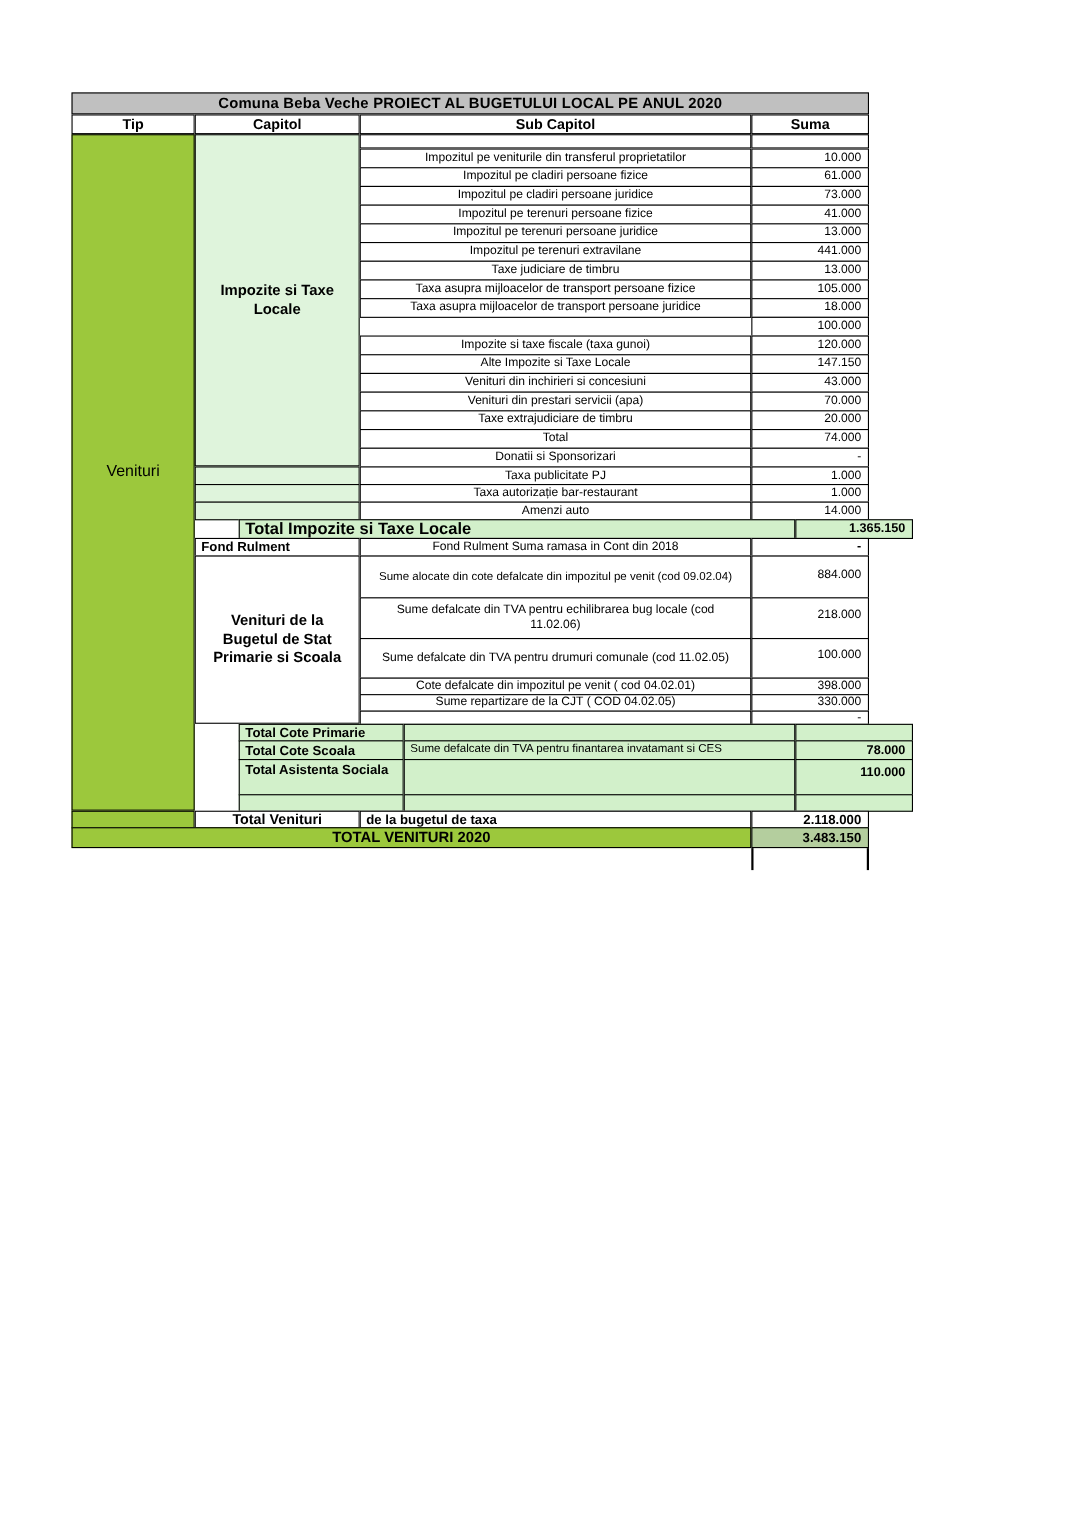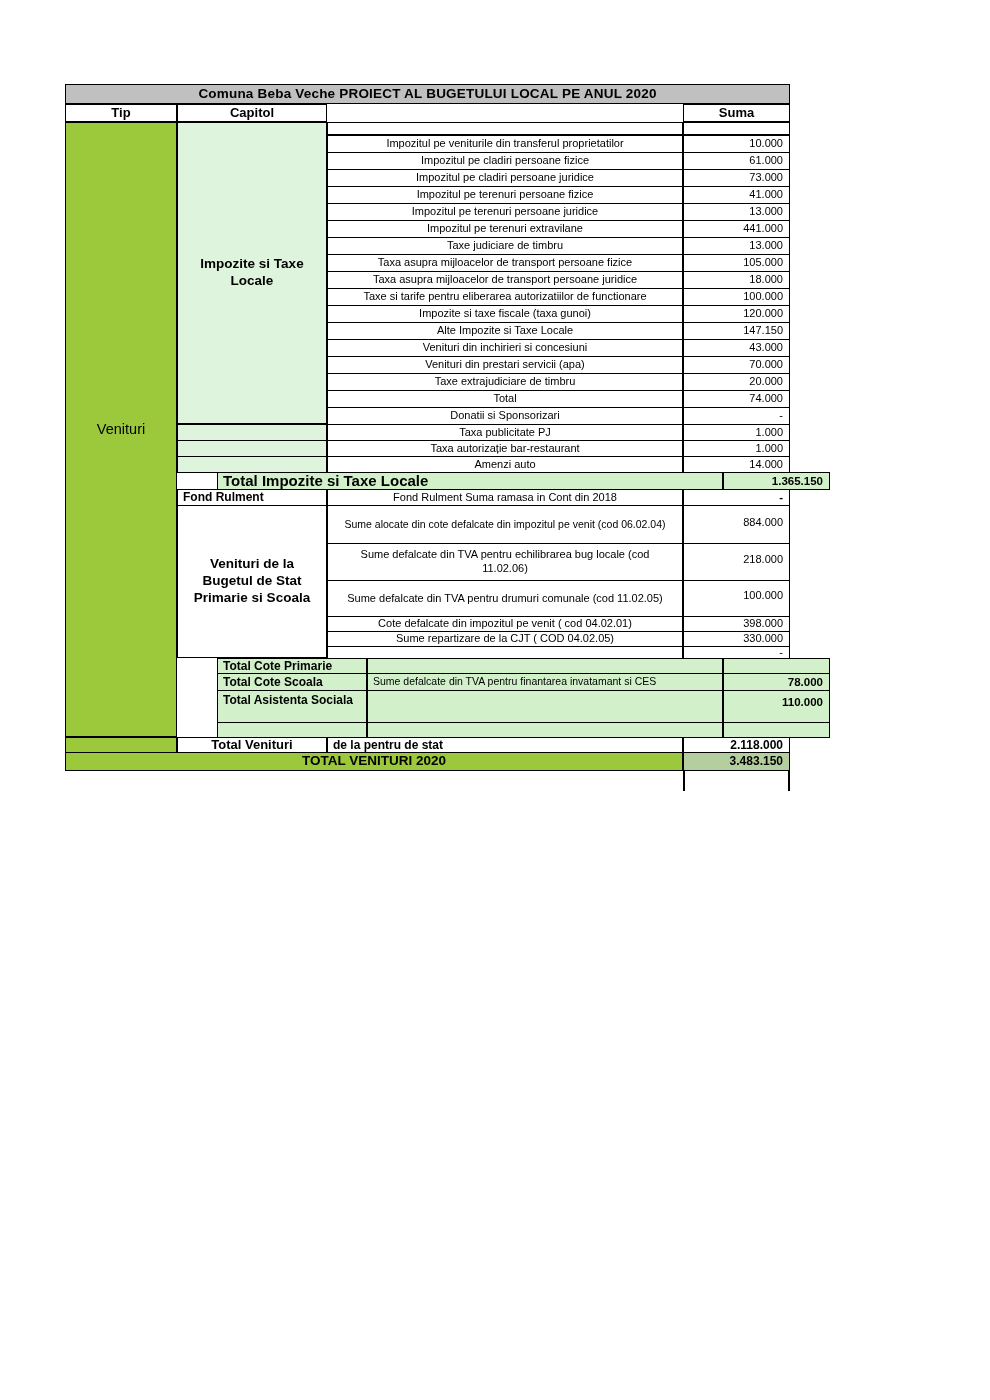--- a/index.html
+++ b/index.html
@@ -37,20 +37,21 @@
 </style>
 </head>
 <body>
 
 <div id="page">
   <div id="tbl">
 
     <div class="c titlebar" style="left:0;width:725px;top:0;height:20px">Comuna Beba Veche  PROIECT AL BUGETULUI LOCAL PE ANUL 2020</div>
     <div class="c hdr tipc" style="top:20px;height:18px">Tip</div>
     <div class="c hdr capc" style="top:20px;height:18px">Capitol</div>
+    <div class="c hdr subc" style="top:20px;height:18px">Sub Capitol</div>
     <div class="c hdr sumc" style="top:20px;height:18px">Suma</div>
 
     <div class="c lgreen cap-main capc" style="top:38px;height:302px">Impozite si Taxe Locale</div>
 
     <div class="c green tipl tipc" style="top:38px;height:615px">Venituri</div>
 
     <div class="c subc" style="top:38px;height:13px"></div>
     <div class="c sumc" style="top:38px;height:13px"></div>
 
     <div class="c subc nowrap" style="top:51px;height:18px">Impozitul pe veniturile din transferul proprietatilor</div>
@@ -64,21 +65,20 @@
     <div class="c subc nowrap" style="top:119px;height:18px">Impozitul pe terenuri persoane juridice</div>
     <div class="c val sumc" style="top:119px;height:18px">13.000</div>
     <div class="c subc nowrap" style="top:136px;height:18px">Impozitul pe terenuri extravilane</div>
     <div class="c val sumc" style="top:136px;height:18px">441.000</div>
     <div class="c subc nowrap" style="top:153px;height:18px">Taxe judiciare de timbru</div>
     <div class="c val sumc" style="top:153px;height:18px">13.000</div>
     <div class="c subc nowrap" style="top:170px;height:18px">Taxa asupra mijloacelor de transport persoane fizice</div>
     <div class="c val sumc" style="top:170px;height:18px">105.000</div>
     <div class="c subc nowrap" style="top:187px;height:18px">Taxa asupra mijloacelor de transport persoane juridice</div>
     <div class="c val sumc" style="top:187px;height:18px">18.000</div>
-    <div class="c subc nowrap" style="top:204px;height:18px">Taxe si tarife pentru eliberarea autorizatiilor de functionare</div>
     <div class="c val sumc" style="top:204px;height:18px">100.000</div>
     <div class="c subc nowrap" style="top:221px;height:18px">Impozite si taxe fiscale (taxa gunoi)</div>
     <div class="c val sumc" style="top:221px;height:18px">120.000</div>
     <div class="c subc nowrap" style="top:238px;height:18px">Alte Impozite si Taxe Locale</div>
     <div class="c val sumc" style="top:238px;height:18px">147.150</div>
     <div class="c subc nowrap" style="top:255px;height:18px">Venituri din inchirieri si concesiuni</div>
     <div class="c val sumc" style="top:255px;height:18px">43.000</div>
     <div class="c subc nowrap" style="top:272px;height:18px">Venituri din prestari servicii (apa)</div>
     <div class="c val sumc" style="top:272px;height:18px">70.000</div>
     <div class="c subc nowrap" style="top:289px;height:18px">Taxe extrajudiciare de timbru</div>
@@ -100,21 +100,21 @@
 
     <div class="c tgreen biglbl tleft capsub" style="top:388px;height:18px">Total Impozite si Taxe Locale</div>
     <div class="c tgreen val bval sumc" style="top:388px;height:18px">1.365.150</div>
 
     <div class="c boldlbl tleft capc" style="top:405px;height:17px">Fond Rulment</div>
     <div class="c subc nowrap" style="top:405px;height:17px">Fond Rulment Suma ramasa in Cont din 2018</div>
     <div class="c val bval sumc" style="top:405px;height:17px">-</div>
 
     <div class="c cap-main capc" style="top:421px;height:153px">Venituri de la Bugetul de Stat Primarie si Scoala</div>
 
-    <div class="c subc nowrap" style="top:421px;height:39px;font-size:10.5px">Sume alocate din cote defalcate din impozitul pe venit (cod 06.02.04)</div>
+    <div class="c subc nowrap" style="top:421px;height:39px;font-size:10.5px">Sume alocate din cote defalcate din impozitul pe venit (cod 09.02.04)</div>
     <div class="c val sumc bottomA" style="top:421px;height:39px">884.000</div>
     <div class="c subc wrap" style="top:459px;height:38px">Sume defalcate din TVA pentru echilibrarea bug  locale (cod 11.02.06)</div>
     <div class="c val sumc bottomA" style="top:459px;height:38px">218.000</div>
     <div class="c subc nowrap" style="top:496px;height:37px">Sume defalcate din TVA pentru drumuri comunale (cod 11.02.05)</div>
     <div class="c val sumc bottomA" style="top:496px;height:37px">100.000</div>
     <div class="c subc nowrap" style="top:532px;height:16px">Cote defalcate din impozitul pe venit  ( cod 04.02.01)</div>
     <div class="c val sumc" style="top:532px;height:16px">398.000</div>
     <div class="c subc nowrap" style="top:547px;height:16px">Sume repartizare de la CJT ( COD 04.02.05)</div>
     <div class="c val sumc" style="top:547px;height:16px">330.000</div>
     <div class="c subc" style="top:562px;height:13px"></div>
@@ -131,21 +131,21 @@
     <div class="c tgreen boldlbl tleft capc" style="top:606px;height:33px;white-space:normal;align-items:flex-start;padding-top:2px">Total Asistenta Sociala</div>
     <div class="c tgreen subc" style="top:606px;height:33px"></div>
     <div class="c tgreen val bval sumc bottomA" style="top:606px;height:33px">110.000</div>
 
     <div class="c tgreen capc" style="top:638px;height:16px"></div>
     <div class="c tgreen subc" style="top:638px;height:16px"></div>
     <div class="c tgreen sumc" style="top:638px;height:16px"></div>
 
     <div class="c green tipc" style="top:653px;height:16px"></div>
     <div class="c capc" style="top:653px;height:16px;font-weight:bold;font-size:13px">Total Venituri</div>
-    <div class="c subc tleft" style="top:653px;height:16px;font-weight:bold;font-size:12px">de la pentru de stat</div>
+    <div class="c subc tleft" style="top:653px;height:16px;font-weight:bold;font-size:12px">de la bugetul de taxa</div>
     <div class="c val bval sumc" style="top:653px;height:16px;font-size:12px">2.118.000</div>
 
     <div class="c green fullL" style="top:668px;height:19px;font-weight:bold;font-size:13.5px">TOTAL VENITURI 2020</div>
     <div class="c mgreen val bval sumc" style="top:668px;height:19px;font-size:12px">3.483.150</div>
 
     <div class="stub" style="left:618px;top:687px;height:20px"></div>
     <div class="stub" style="left:723px;top:687px;height:20px"></div>
   </div>
 </div>
 

